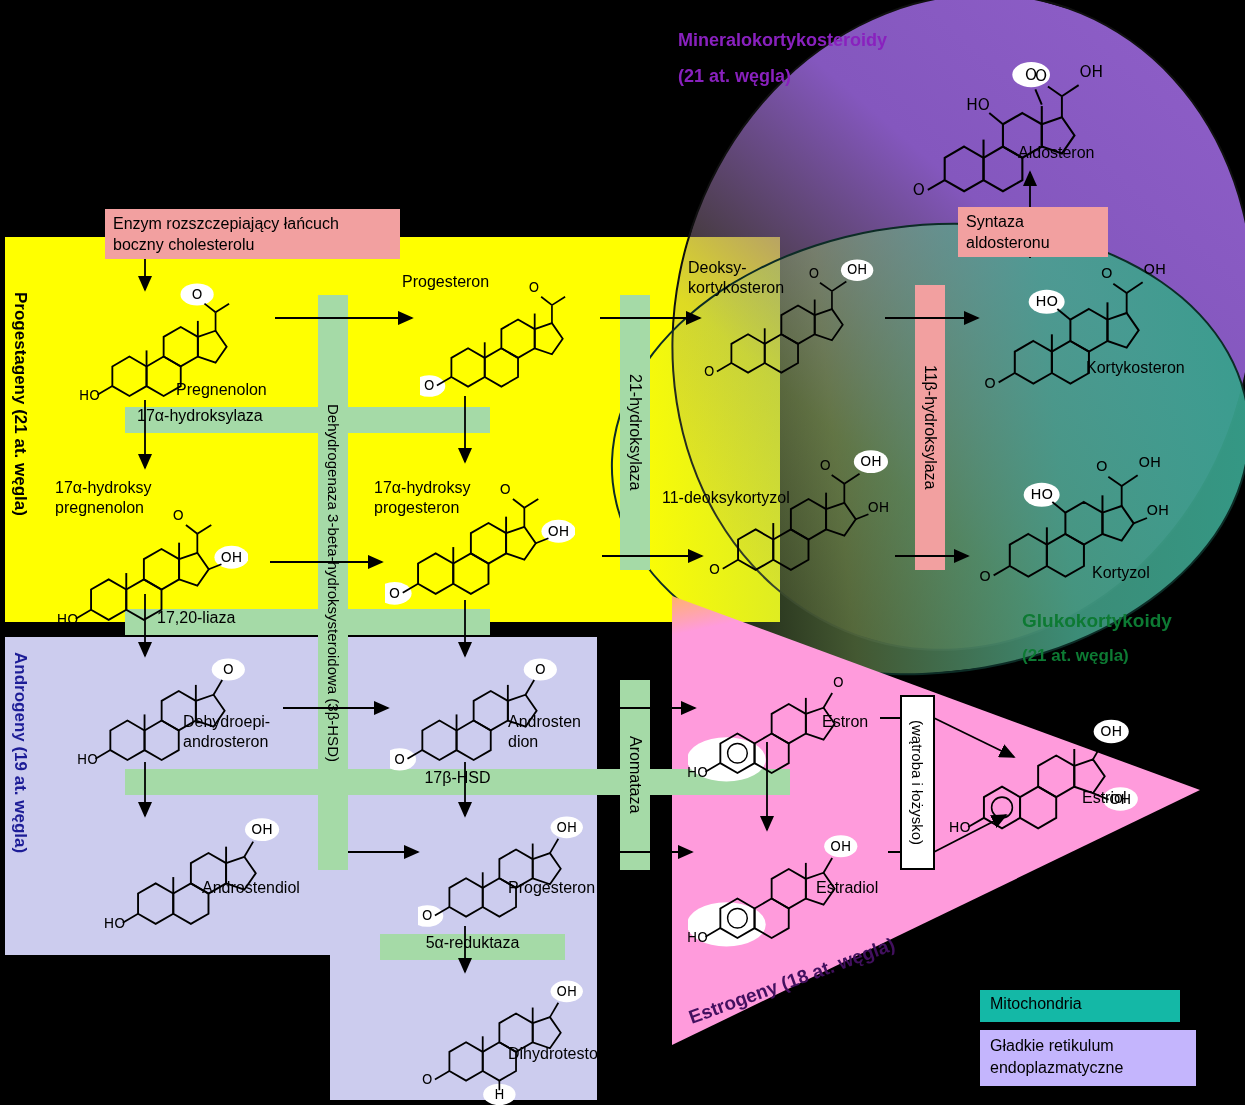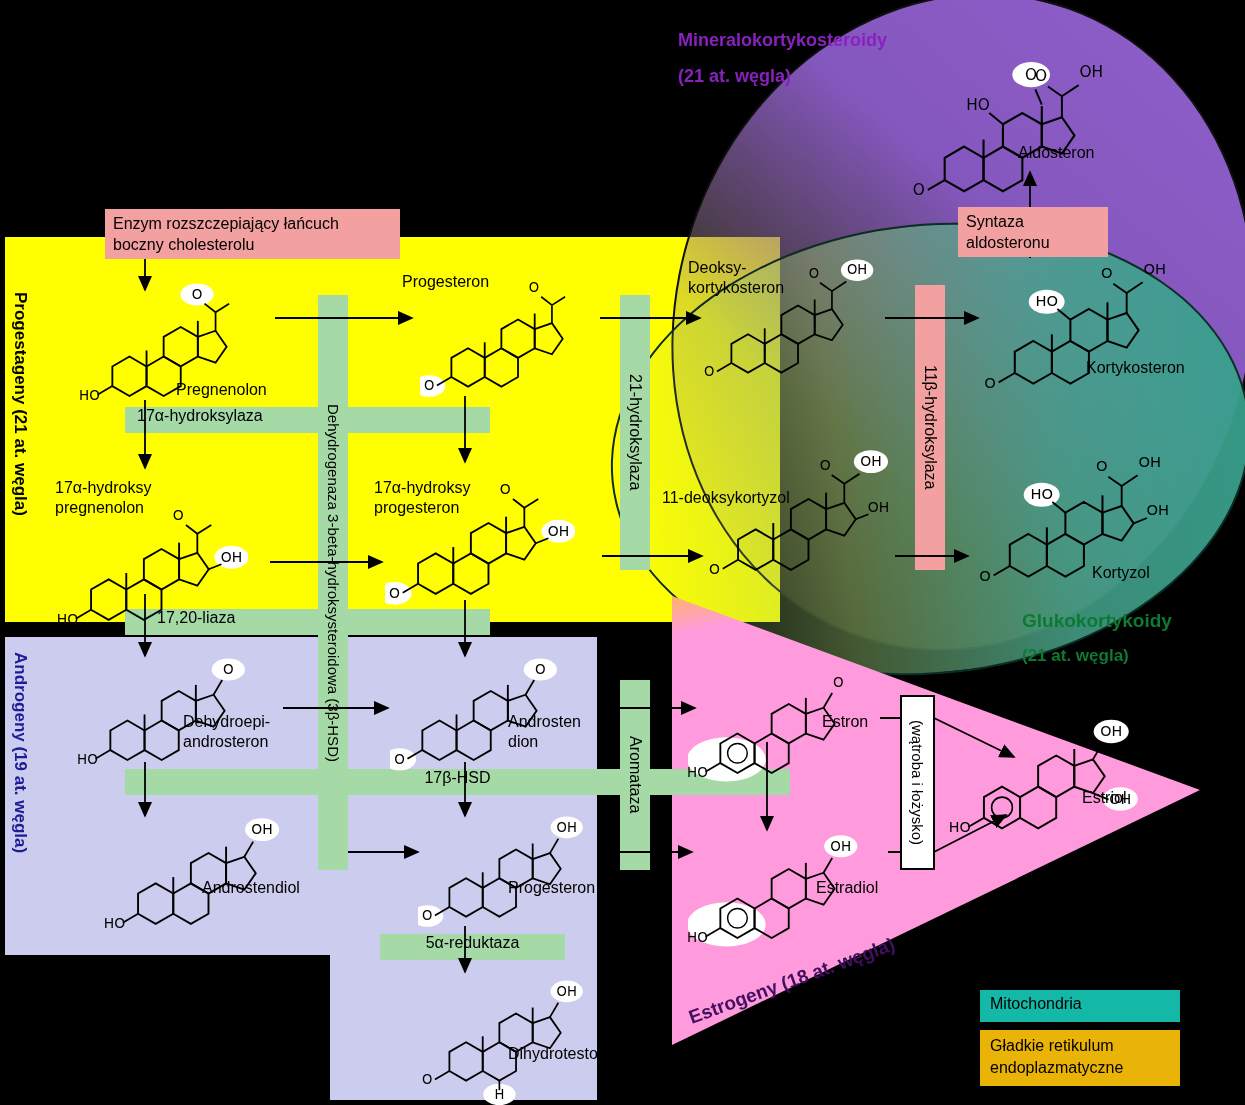--- a/index.html
+++ b/index.html
@@ -388,21 +388,21 @@
     <div>Syntaza</div>
     <div>aldosteronu</div>
   </div>
   <div class="abs whitebox" style="left:900px;top:695px;width:35px;height:175px;">
     <span class="vtext">(wątroba i łożysko)</span>
   </div>
 
   <div class="abs legend-box" style="left:980px;top:990px;width:200px;height:32px;background:#14b8a6;">
     <span>Mitochondria</span>
   </div>
-  <div class="abs legend-box" style="left:980px;top:1030px;width:200px;height:56px;background:#eab308;line-height:22px;">
+  <div class="abs legend-box" style="left:980px;top:1030px;width:216px;height:56px;background:#c4b5fd;line-height:22px;">
     <div>Gładkie retikulum</div>
     <div>endoplazmatyczne</div>
   </div>
 
   <div class="abs rtitle vtext" style="left:10px;top:292px;height:305px;font-size:17px;z-index:5;">Progestageny (21 at. węgla)</div>
   <div class="abs rtitle vtext" style="left:10px;top:652px;height:305px;font-size:17px;color:#1C1C96;z-index:5;">Androgeny (19 at. węgla)</div>
   <div class="abs rtitle" style="left:678px;top:30px;font-size:18px;color:#8921BE;">Mineralokortykosteroidy</div>
   <div class="abs rtitle" style="left:678px;top:66px;font-size:18px;color:#8921BE;">(21 at. węgla)</div>
   <div class="abs rtitle" style="left:1022px;top:610px;font-size:19px;color:#0D7A33;">Glukokortykoidy</div>
   <div class="abs rtitle" style="left:1022px;top:646px;font-size:17px;color:#0D7A33;">(21 at. węgla)</div>

